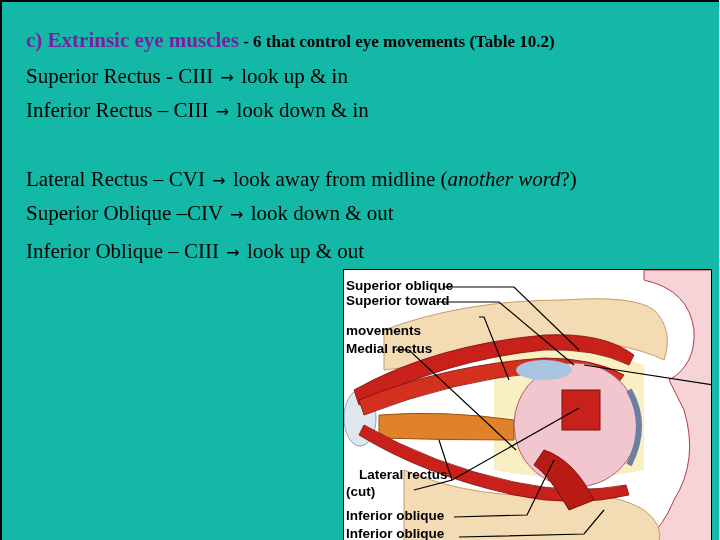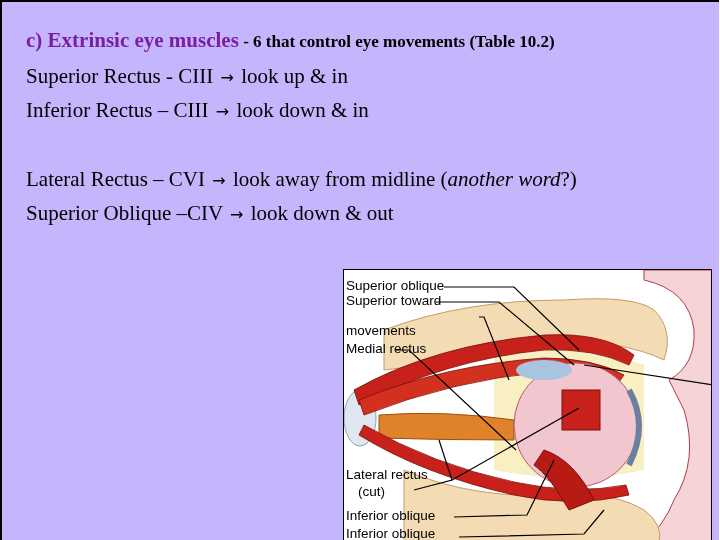--- a/index.html
+++ b/index.html
@@ -1,29 +1,29 @@
 <!DOCTYPE html>
 <html><head>
 <meta charset="utf-8">
 <style>
   html, body { margin:0; padding:0; background:#ffffff; }
   body { width:720px; height:540px; position:relative; overflow:hidden; }
   .slide { position:absolute; left:0; top:0; width:719px; height:540px;
-    border-left:2px solid #000; border-top:2px solid #000; box-sizing:border-box; background:#c4b5fd; }
+    border-left:2px solid #000; border-top:2px solid #000; box-sizing:border-box; background:#14b8a6; }
   .title { position:absolute; left:24px; top:26px; white-space:nowrap;
     font-family:"Liberation Serif", serif; font-weight:bold; }
   .title .main { color:#7b1fa2; font-size:21px; }
   .title .sub { color:#000; font-size:17px; }
   .line { position:absolute; left:24px; white-space:nowrap;
     font-family:"Liberation Serif", serif; font-size:21px; color:#000; }
   .line .arrow { font-family:"DejaVu Sans", sans-serif; font-size:16px; margin:0 2px; }
   .line i { font-style:italic; }
   .figure { position:absolute; left:341px; top:267px; width:369px; height:273px;
     border:1.5px solid #000; border-bottom:none; box-sizing:border-box; background:#fff; overflow:hidden; }
-  .lbl { position:absolute; font-family:"Liberation Sans", sans-serif; font-weight:normal;
+  .lbl { position:absolute; font-family:"Liberation Sans", sans-serif; font-weight:bold;
     font-size:13.5px; color:#000; white-space:nowrap; line-height:15px; }
   svg.art { position:absolute; left:0; top:0; }
 </style>
 </head>
 <body>
 
 <div class="slide">
 
   <div class="title">
     <span class="main">c) Extrinsic eye muscles</span><span class="sub"> - </span><span class="sub">6 that control eye movements (Table 10.2)</span>
@@ -41,20 +41,25 @@
   </div>
   <div class="line" style="top:165px">
     <span>Lateral Rectus – CVI</span>
     <span class="arrow">→</span>
     <span>look away from midline (</span><i>another word</i><span>?)</span>
   </div>
   <div class="line" style="top:199px">
     <span>Superior Oblique –CIV</span>
     <span class="arrow">→</span>
     <span>look down &amp; out</span>
+  </div>
+  <div class="line" style="top:237px">
+    <span>Inferior Oblique – CIII</span>
+    <span class="arrow">→</span>
+    <span>look up &amp; out</span>
   </div>
 
   <div class="figure">
     <svg class="art" width="369" height="273" viewBox="0 0 369 273">
 
       <path d="M300 10 Q345 20 350 60 Q352 95 325 110 L340 140 Q355 190 330 230 Q320 255 300 273 L369 273 L369 0 L300 0 Z" fill="#f6d3d6" stroke="#b23a4a" stroke-width="1"></path>
 
       <path d="M40 60 Q120 30 220 30 Q290 25 310 40 Q330 60 320 90 Q300 80 270 75 Q200 70 140 85 Q90 95 40 100 Z" fill="#f3dcb4" stroke="#c79a66" stroke-width="1"></path>
 
       <path d="M60 200 Q130 230 220 225 Q270 222 300 240 Q320 255 315 273 L60 273 Z" fill="#f3dcb4" stroke="#c79a66" stroke-width="1"></path>
@@ -86,19 +91,19 @@
         <path d="M108 210 L235 138"></path>
         <path d="M110 247 L183 245 L210 190"></path>
         <path d="M115 267 L240 264 L260 240"></path>
         <path d="M240 95 L369 115"></path>
       </g>
     </svg>
     <div class="lbl" style="left:2px;top:8px">Superior oblique</div>
     <div class="lbl" style="left:2px;top:23px">Superior toward</div>
     <div class="lbl" style="left:2px;top:53px">movements</div>
     <div class="lbl" style="left:2px;top:71px">Medial rectus</div>
-    <div class="lbl" style="left:2px;top:197px">Lateral rectus</div>
-    <div class="lbl" style="left:14px;top:214px">(cut)</div>
+    <div class="lbl" style="left:15px;top:197px">Lateral rectus</div>
+    <div class="lbl" style="left:2px;top:214px">(cut)</div>
     <div class="lbl" style="left:2px;top:238px">Inferior oblique</div>
     <div class="lbl" style="left:2px;top:256px">Inferior oblique</div>
   </div>
 
 </div>
 
 </body></html>

